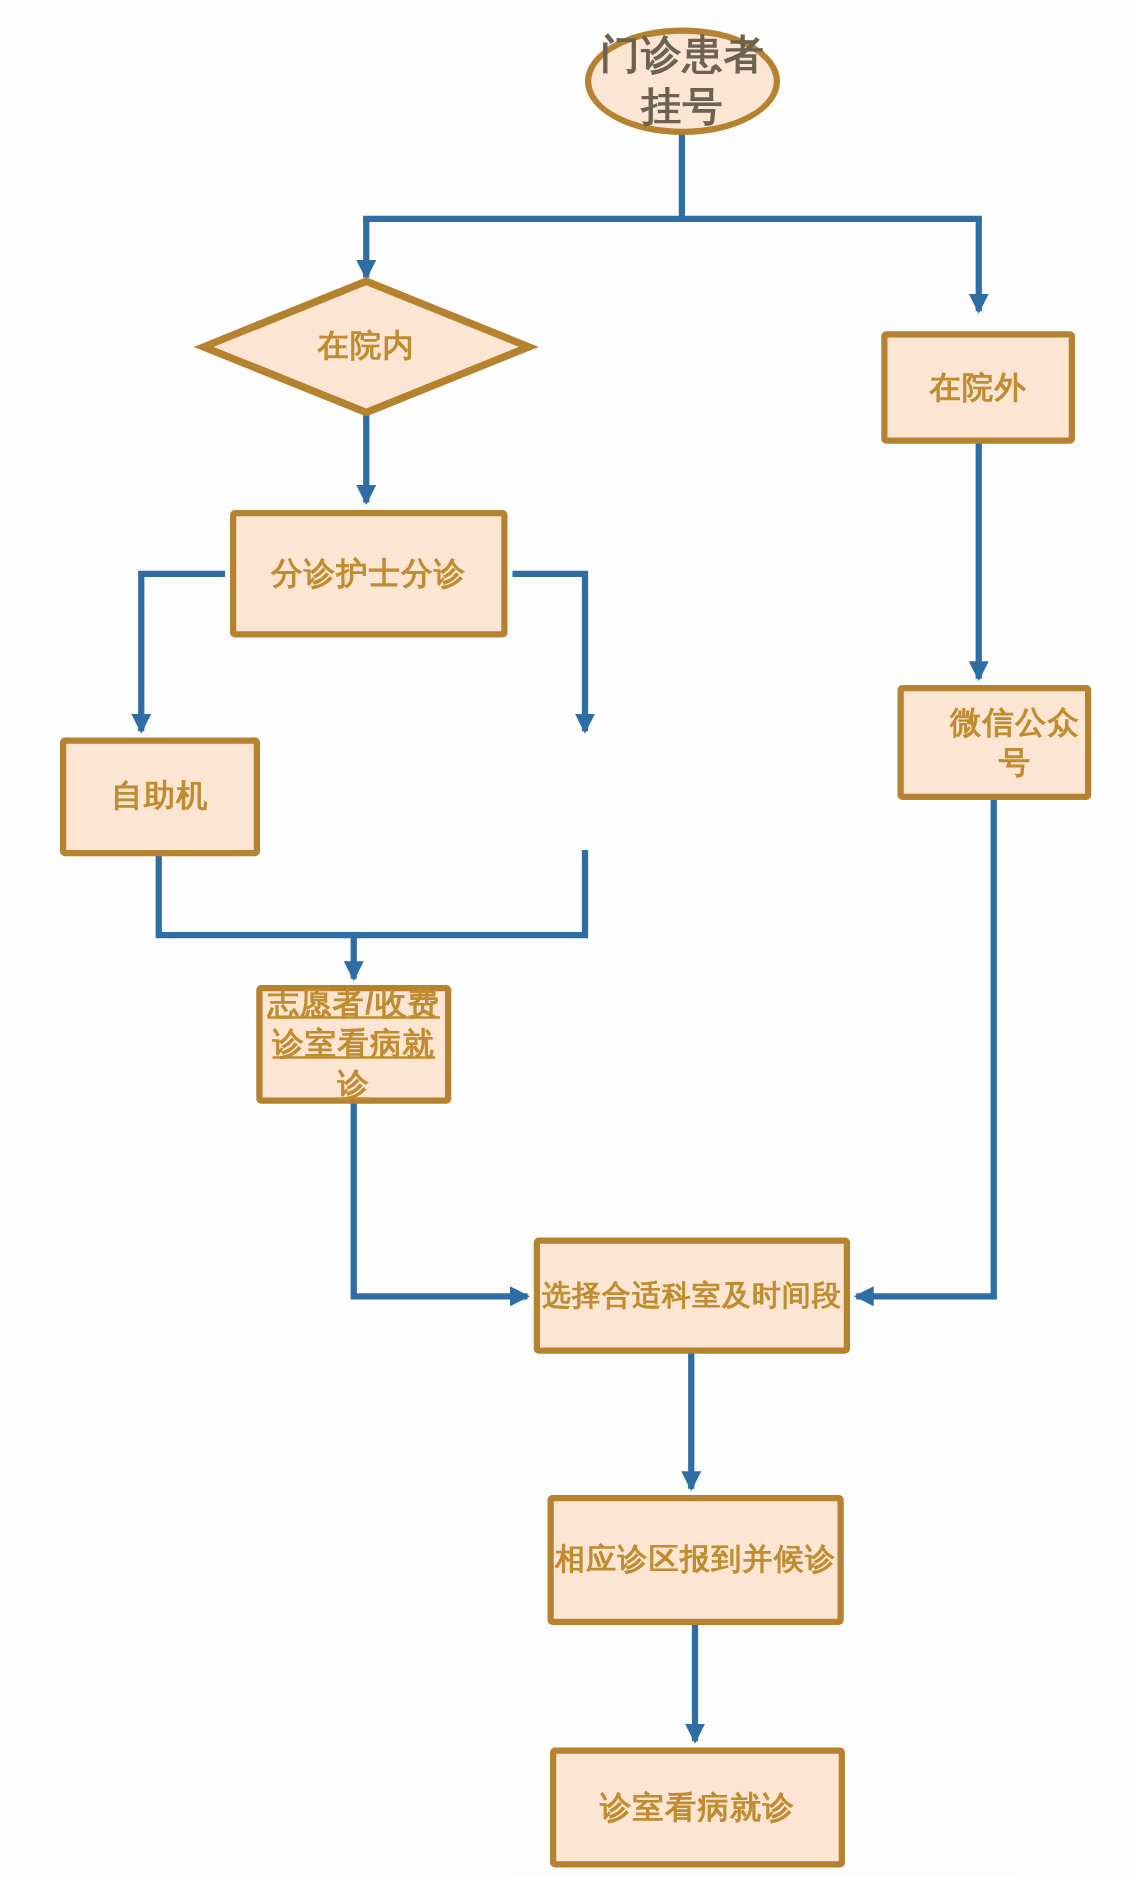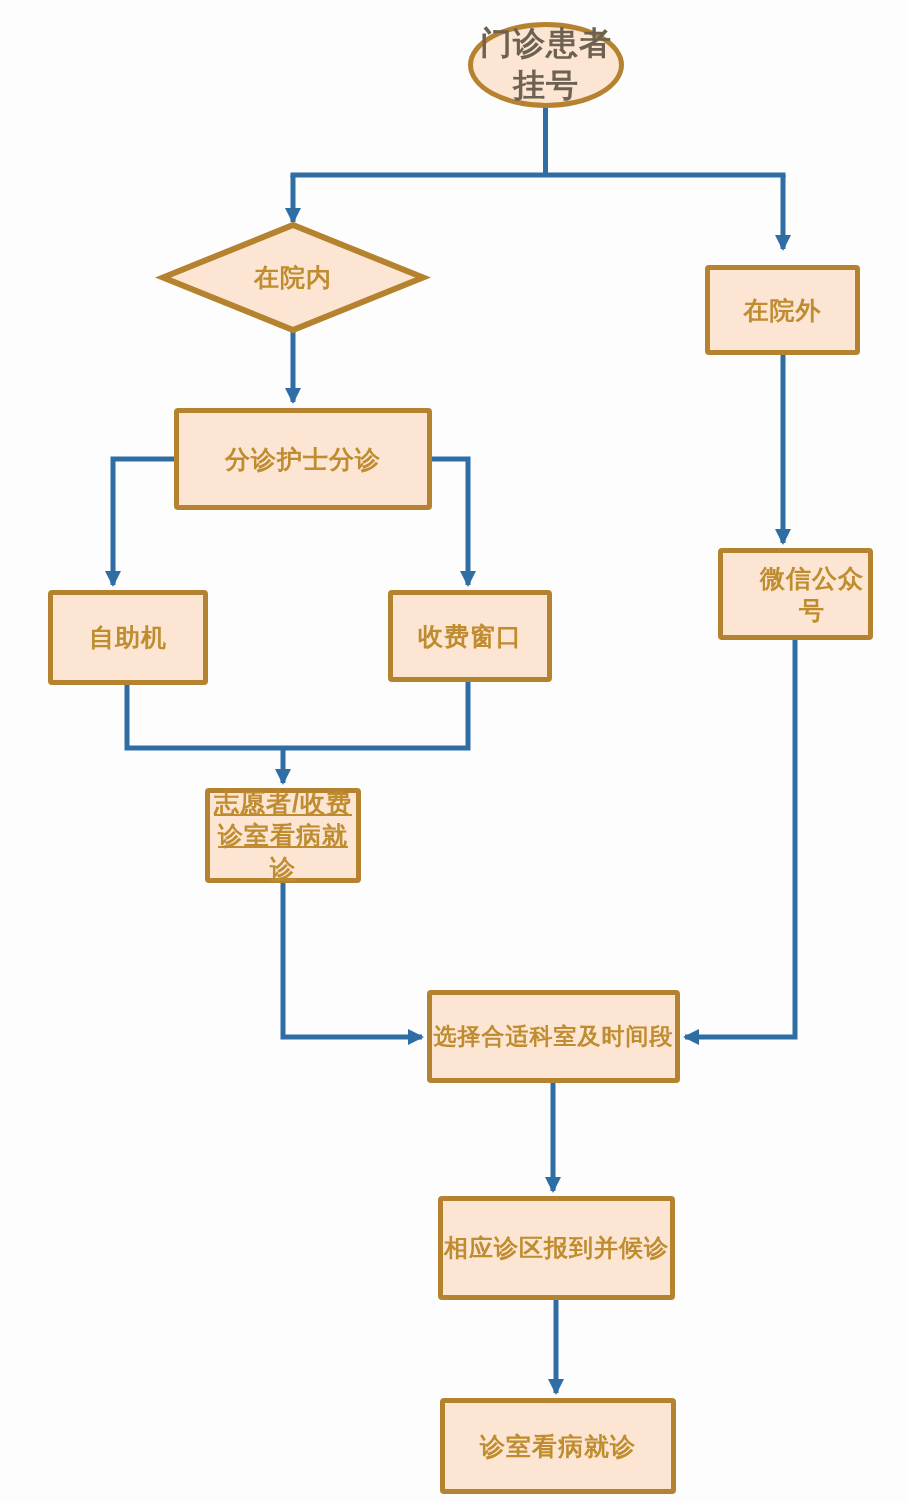--- a/index.html
+++ b/index.html
@@ -95,31 +95,28 @@
   </div>
 
   <div class="node ghost" style="left:163px;top:225px;width:260px;height:105px;">
     <span>在院内</span>
   </div>
 
   <div class="node" style="left:705px;top:253px;width:155px;height:90px;margin-top:12px;">
     <span>在院外</span>
   </div>
 
-  <div class="node" style="left:174px;top:408px;width:258px;height:102px;text-align:right;">
+  <div class="node" style="left:184px;top:408px;width:222px;height:102px;text-align:right;">
     <span>分诊护士分诊</span>
   </div>
 
   <div class="node" style="left:48px;top:590px;width:160px;height:95px;">
     <span>自助机</span>
   </div>
 
-  <div class="node" style="left:388px;top:590px;width:164px;height:92px;">
-    <span>收费窗口</span>
-  </div>
 
   <div class="node" style="left:718px;top:548px;width:155px;height:92px;padding-left:33px;">
     <span>微信公众号</span>
   </div>
 
   <div class="node multiline" style="left:205px;top:788px;width:156px;height:95px;">
     <span>志愿者/收费</span>
     <span>诊室看病就诊</span>
   </div>
 

